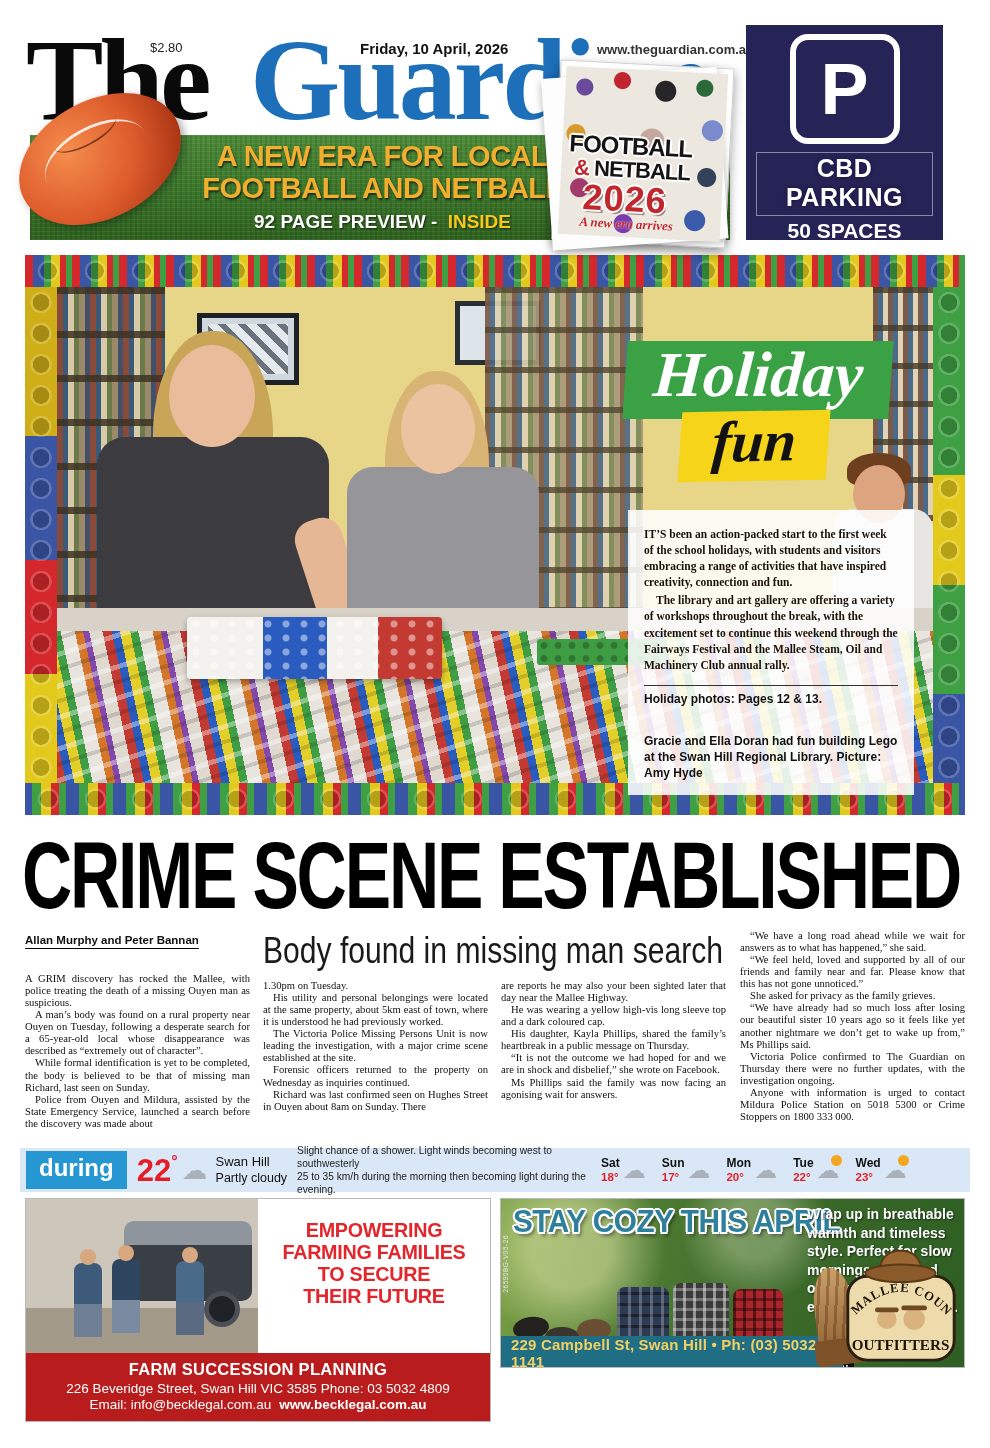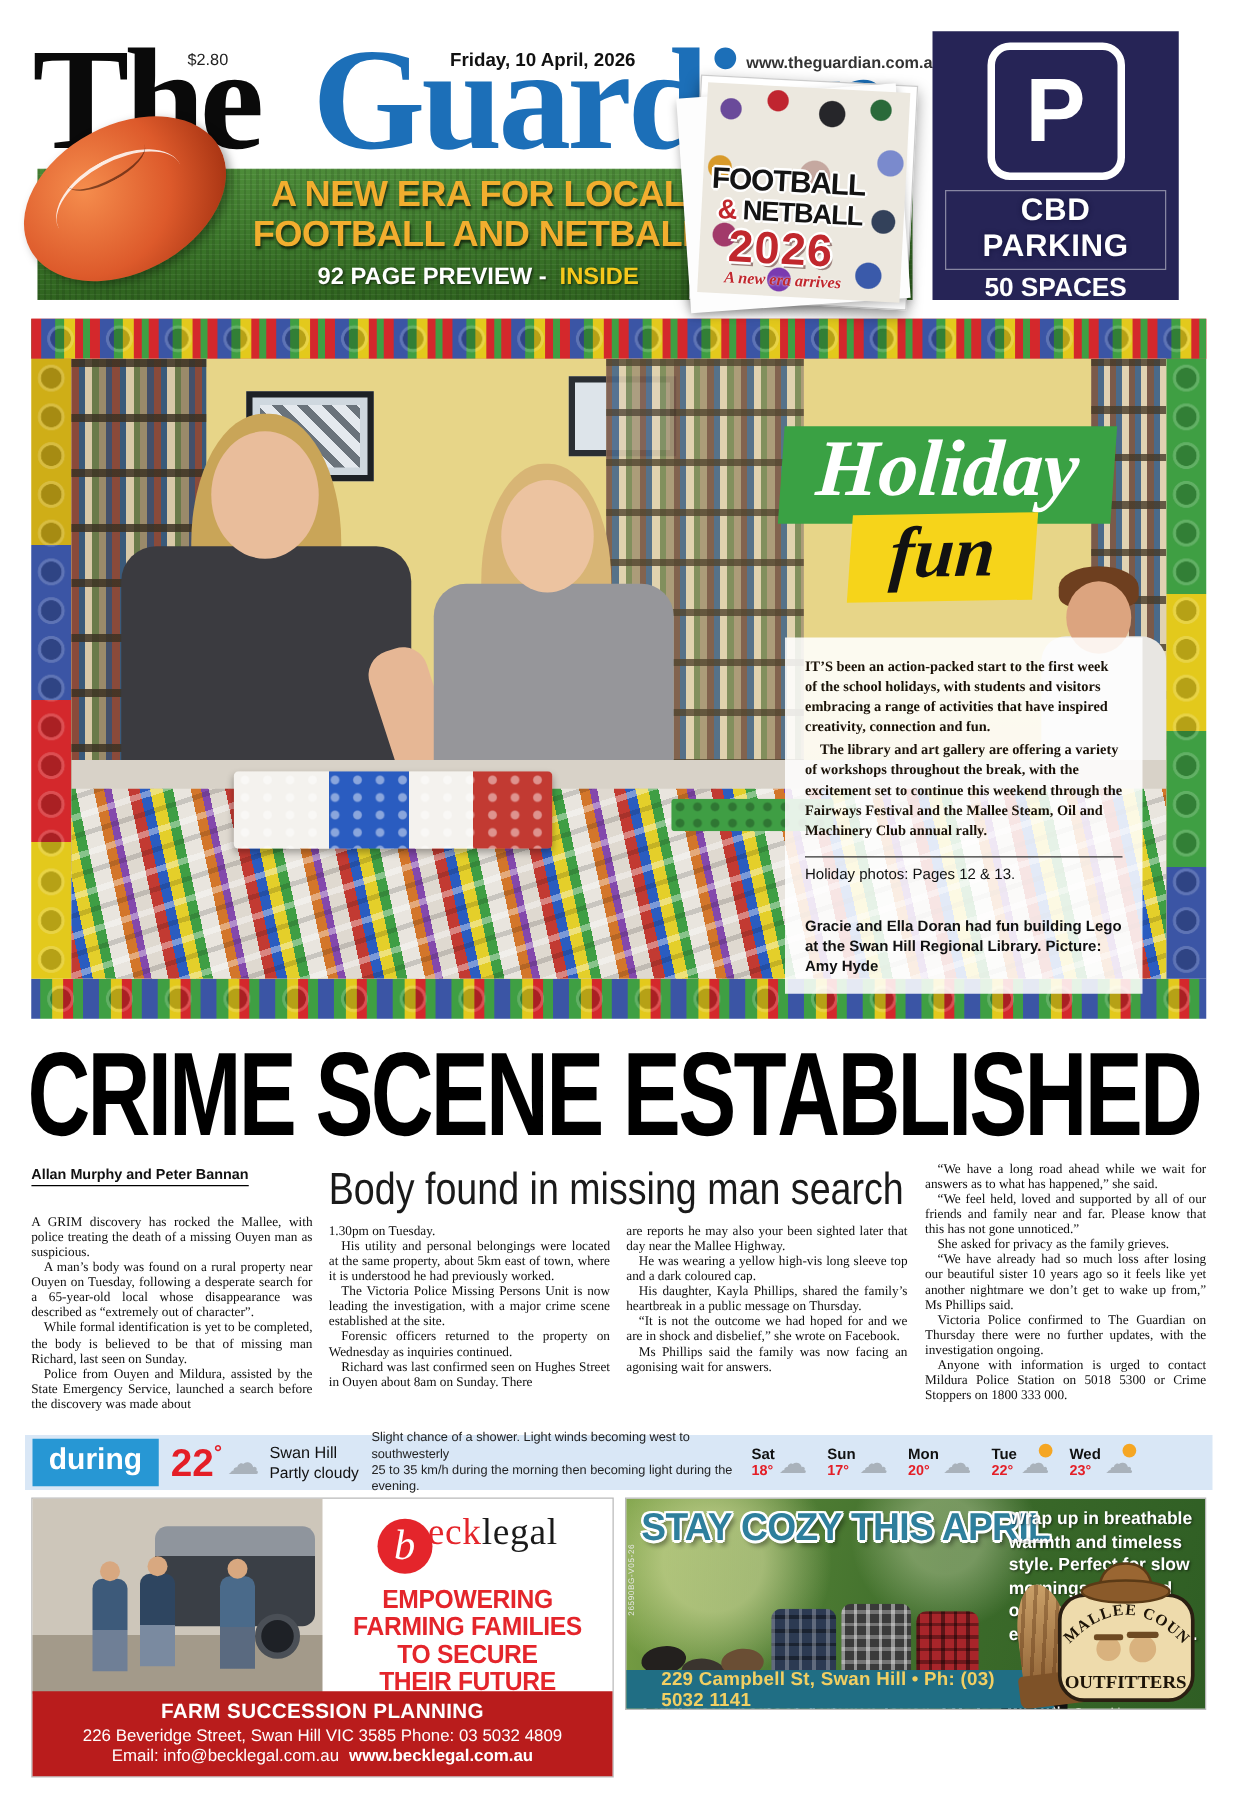--- a/index.html
+++ b/index.html
@@ -113,21 +113,21 @@
      background-image:radial-gradient(circle,rgba(0,0,0,.25) 3px,transparent 4px);background-size:14px 13px;}
 
   .holiday{position:absolute;left:600px;top:86px;padding:2px 28px 12px;background:#3aa144;transform:skewX(-4deg);z-index:3;
      font-family:"Liberation Serif",serif;font-style:italic;font-weight:700;font-size:64px;color:#fff;line-height:1;}
   .fun{position:absolute;left:655px;top:156px;padding:2px 32px 10px;background:#f6d41a;transform:skewX(-5deg) rotate(-1deg);z-index:3;
      font-family:"Liberation Serif",serif;font-style:italic;font-weight:700;font-size:58px;color:#121212;line-height:1;}
   .panel{position:absolute;left:603px;top:255px;width:254px;padding:16px 16px 14px;background:rgba(255,255,255,.87);z-index:3;}
   .panel p{margin:0;font-family:"Liberation Serif",serif;font-size:11.5px;font-weight:600;line-height:1.4;color:#1a1208;}
   .panel p + p{text-indent:12px;margin-top:2px;}
   .panel hr{margin:12px 0 6px;border:none;border-top:1.5px solid #333;}
-  .pages-note{font-size:12px;font-weight:400;color:#111;}
+  .pages-note{font-size:12px;font-weight:700;color:#111;}
   .caption{margin-top:28px;font-size:12px;font-weight:700;line-height:1.32;color:#111;}
 
   
   .crime{left:22px;top:828px;}
   .crime text{font-family:"Liberation Sans",sans-serif;}
   .story{left:25px;top:930px;width:940px;height:214px;display:flex;gap:13px;overflow:hidden;}
   .col{width:225px;flex:none;}
   .mid{width:464px;flex:none;}
   .byline{display:inline-block;font-size:11.5px;font-weight:700;color:#111;border-bottom:1.5px solid #000;padding-bottom:2px;margin-bottom:24px;}
   .subhead-svg{display:block;margin-bottom:6px;}
@@ -193,21 +193,21 @@
   .jk2{left:172px;top:84px;width:56px;height:78px;background-color:#3a3a3a;
      background-image:repeating-linear-gradient(90deg,rgba(255,255,255,.45) 0 3px,transparent 3px 10px),repeating-linear-gradient(0deg,rgba(255,255,255,.3) 0 3px,transparent 3px 10px);}
   .jk3{left:232px;top:90px;width:50px;height:72px;background-color:#a8252a;
      background-image:repeating-linear-gradient(90deg,rgba(0,0,0,.45) 0 3px,transparent 3px 10px),repeating-linear-gradient(0deg,rgba(0,0,0,.35) 0 3px,transparent 3px 10px);}
   .cz-find{position:absolute;left:12px;top:163px;font-size:15.5px;font-weight:800;font-style:italic;color:#fff;text-shadow:1px 2px 2px rgba(0,0,0,.6);}
   .cz-brands{position:absolute;left:252px;top:160px;display:flex;align-items:center;gap:6px;}
   .ugg{font-size:17px;font-weight:800;color:#fff;letter-spacing:1px;text-shadow:1px 1px 2px rgba(0,0,0,.5);}
   .milton{background:#111;color:#fff;font-size:10px;font-weight:800;padding:2px 5px;letter-spacing:1px;}
   .swan{font-size:8px;font-weight:700;color:#e8e8e0;}
   .cz-desc{position:absolute;left:306px;top:6px;width:152px;font-size:14px;font-weight:700;color:#fff;line-height:1.33;text-shadow:1px 1px 2px rgba(0,0,0,.55);}
-  .cz-bar{position:absolute;left:0;bottom:0;width:342px;height:31px;background:#206e84;display:flex;align-items:center;padding-left:28px;box-sizing:border-box;}
+  .cz-bar{position:absolute;left:0;bottom:0;width:342px;height:31px;background:#206e84;display:flex;align-items:center;padding-left:10px;box-sizing:border-box;flex-direction:column;}
   .cz-addr{color:#f1cf63;font-size:15px;font-weight:800;letter-spacing:.2px;}
   .fb{margin-left:8px;width:20px;height:20px;border-radius:4px;background:#3a5a98;color:#fff;text-align:center;line-height:20px;
      font-family:"Liberation Serif",serif;font-weight:700;font-style:italic;font-size:16px;}
   .cz-boot{position:absolute;left:314px;bottom:4px;width:42px;height:96px;background:linear-gradient(180deg,#caa068,#8a5c30);border-radius:45% 55% 6px 6px;transform:rotate(-7deg);
      background-image:repeating-linear-gradient(100deg,rgba(80,40,10,.35) 0 3px,transparent 3px 9px),linear-gradient(180deg,#caa068,#8a5c30);}
   .cz-boot::after{content:'';position:absolute;left:-4px;bottom:-2px;width:60px;height:26px;background:#7e5228;border-radius:4px 14px 10px 6px;}
   .cz-badge{position:absolute;right:2px;bottom:2px;z-index:3;}
 </style>
 </head>
 <body>
@@ -388,24 +388,20 @@
 
   <section class="abs beck">
     <div class="bk-photo">
       <div class="bk-veh"></div>
       <div class="bk-wheel"></div>
       <div class="bk-man bk-m1"></div>
       <div class="bk-man bk-m2"></div>
       <div class="bk-man bk-m3"></div>
     </div>
     <div class="bk-right">
-      <div>
-        <span class="bk-circle">b</span>
-        <span class="bk-word bk-eck">eck</span><span class="bk-word bk-legal">legal</span>
-      </div>
       <div class="bk-tagline">
         <div>EMPOWERING</div>
         <div>FARMING FAMILIES</div>
         <div>TO SECURE</div>
         <div>THEIR FUTURE</div>
       </div>
     </div>
     <div class="bk-foot">
       <div class="bk-f1">FARM SUCCESSION PLANNING</div>
       <div class="bk-f2">226 Beveridge Street, Swan Hill VIC 3585   Phone: 03 5032 4809</div>

